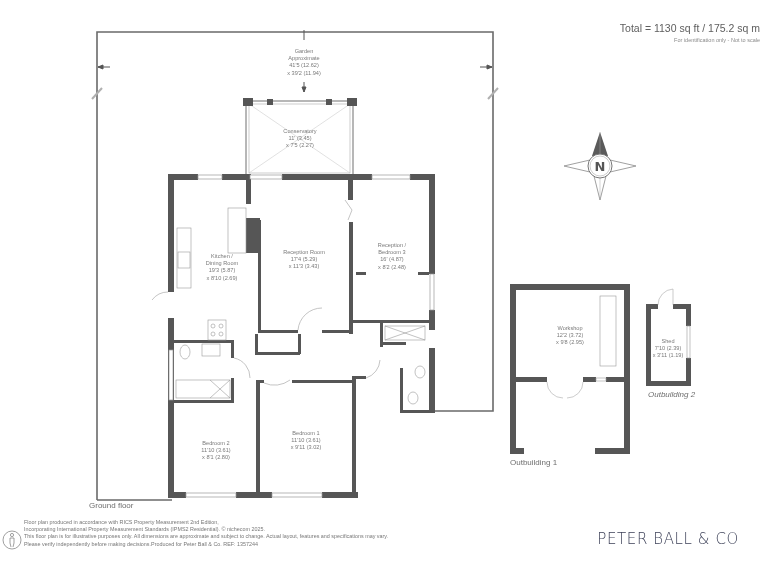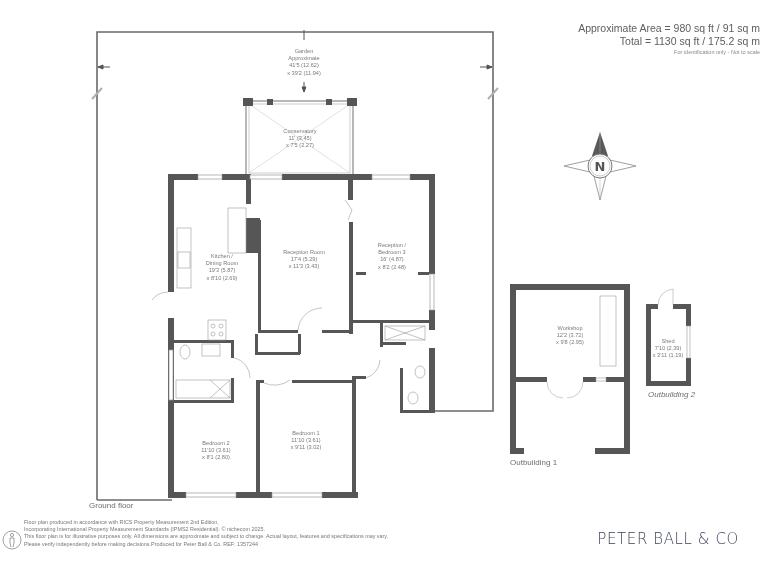--- a/index.html
+++ b/index.html
@@ -182,21 +182,20 @@
   </g>
 
   <g transform="translate(12,540)" fill="none" stroke="#888" stroke-width="0.8">
     <circle r="9"></circle>
     <circle cx="0" cy="-5" r="1.6"></circle>
     <path d="M-2,-2 L2,-2 L2,3 L1,7 M-2,-2 L-2,3 L-1,7"></path>
   </g>
 </svg>
 
 <div class="abs area-block">
-  <div class="area-line">Approximate Area = 980 sq ft / 91 sq m</div>
   <div class="area-line">Total = 1130 sq ft / 175.2 sq m</div>
   <div class="area-note">For identification only - Not to scale</div>
 </div>
 
 <div class="room-label" style="left:304px;top:48px;">
   <div>Garden</div>
   <div>Approximate</div>
   <div>41'5 (12.62)</div>
   <div>x 39'2 (11.94)</div>
 </div>

